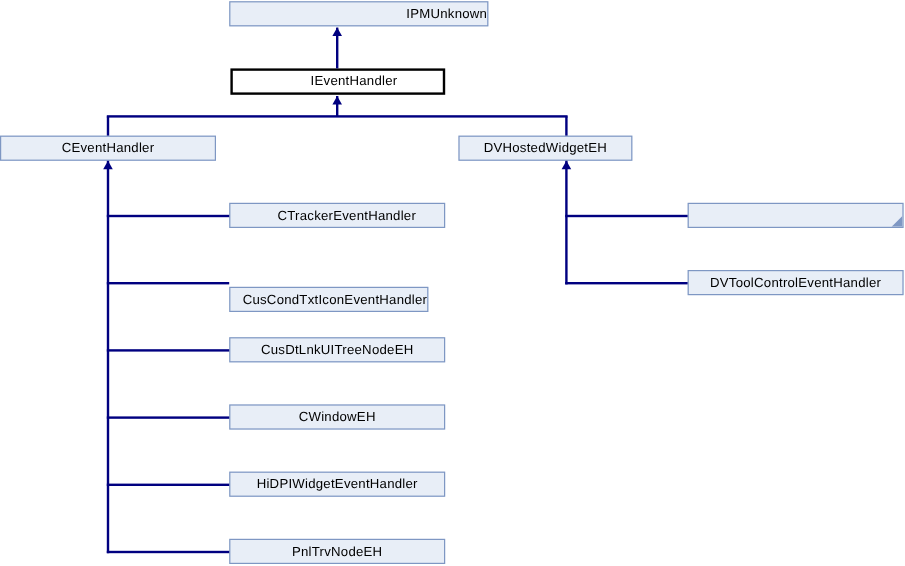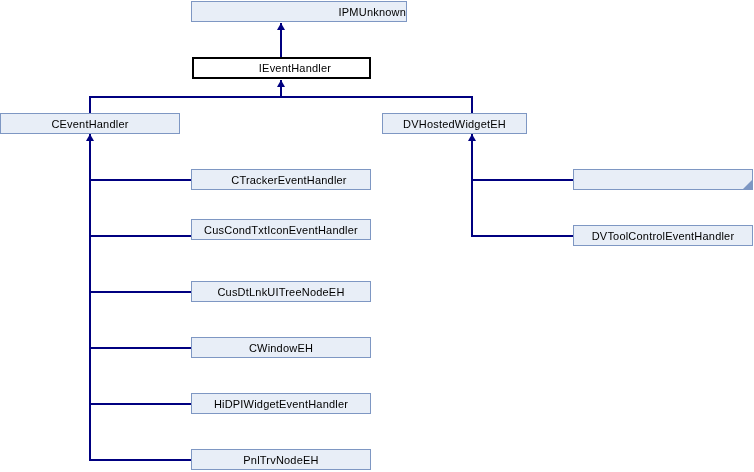--- a/index.html
+++ b/index.html
@@ -79,21 +79,21 @@
   </div>
 
   <div class="node" style="left:382px; top:113px; width:145px; height:21px;">
     <span class="lbl">DVHostedWidgetEH</span>
   </div>
 
   <div class="node" style="left:191px; top:169px; width:180px; height:21px;padding-left:16px;">
     <span class="lbl">CTrackerEventHandler</span>
   </div>
 
-  <div class="node" style="left:191px; top:219px; width:180px; height:21px;">
+  <div class="node" style="left:191px; top:239px; width:166px; height:21px;justify-content:flex-end;">
     <span class="lbl">CusCondTxtIconEventHandler</span>
   </div>
 
   <div class="node" style="left:191px; top:281px; width:180px; height:21px;">
     <span class="lbl">CusDtLnkUITreeNodeEH</span>
   </div>
 
   <div class="node" style="left:191px; top:393px; width:180px; height:21px;">
     <span class="lbl">HiDPIWidgetEventHandler</span>
   </div>

